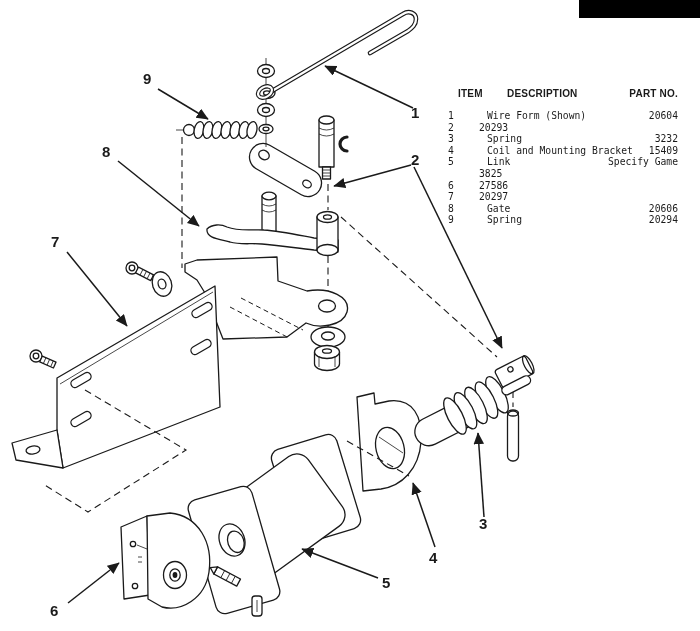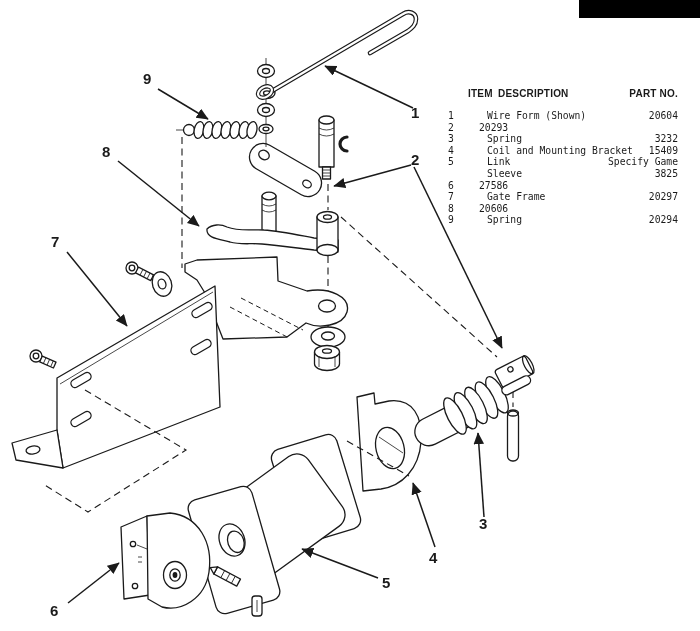--- a/index.html
+++ b/index.html
@@ -16,22 +16,22 @@
   .dash2{ fill:none; stroke:#1a1a1a; stroke-width:1; stroke-dasharray:5 3.5; }
   .arrow{ fill:none; stroke:#1a1a1a; stroke-width:1.5; marker-end:url(#ah); }
   .wireO{ fill:none; stroke:#1a1a1a; stroke-width:4.6; stroke-linecap:round; stroke-linejoin:round; }
   .wireI{ fill:none; stroke:#ffffff; stroke-width:2.3; stroke-linecap:round; stroke-linejoin:round; }
   
   .callout { position:absolute; font:600 15px "Liberation Sans", sans-serif; color:#1a1a1a; }
   
   .parts-table { position:absolute; }
   .pt-head { position:relative; height:22px; font:bold 10px "Liberation Sans", sans-serif; letter-spacing:.2px; }
   .pt-head span { position:absolute; top:0; }
-  .pt-head .h-item { left:15px;padding-left:10px; }
-  .pt-head .h-desc { left:55px; }
+  .pt-head .h-item { left:5px;padding-left:10px; }
+  .pt-head .h-desc { left:64px; }
   .pt-head .h-part { right:0;text-align:right; }
   .pt-rows { position:relative; }
   .pt-row { display:flex; height:11.6px; font:9.7px "DejaVu Sans Mono", monospace; white-space:pre; }
   .c-item { width:36px; padding-left:5px; box-sizing:border-box; }
   .c-desc { flex:1;padding-left:8px; }
   .c-part { text-align:center; }
   
   .redaction { position:absolute; background:#000000; }
 </style>
 </head>
@@ -268,23 +268,23 @@
       <span class="h-item">ITEM</span>
       <span class="h-desc">DESCRIPTION</span>
       <span class="h-part">PART NO.</span>
     </div>
     <div class="pt-rows">
       <div class="pt-row"><span class="c-item">1</span><span class="c-desc">Wire Form (Shown)</span><span class="c-part">20604</span></div>
       <div class="pt-row"><span class="c-item">2</span><span class="c-part">20293</span></div>
       <div class="pt-row"><span class="c-item">3</span><span class="c-desc">Spring</span><span class="c-part">3232</span></div>
       <div class="pt-row"><span class="c-item">4</span><span class="c-desc">Coil and Mounting Bracket</span><span class="c-part">15409</span></div>
       <div class="pt-row"><span class="c-item">5</span><span class="c-desc">Link</span><span class="c-part">Specify Game</span></div>
-      <div class="pt-row"><span class="c-item"></span><span class="c-desc">Sleeve</span><span class="c-part">3825</span></div>
+      <div class="pt-row"><span class="c-item"></span><span class="c-part">3825</span></div>
       <div class="pt-row"><span class="c-item">6</span><span class="c-part">27586</span></div>
-      <div class="pt-row"><span class="c-item">7</span><span class="c-desc">Gate Frame</span><span class="c-part">20297</span></div>
-      <div class="pt-row"><span class="c-item">8</span><span class="c-part">20606</span></div>
+      <div class="pt-row"><span class="c-item">7</span><span class="c-part">20297</span></div>
+      <div class="pt-row"><span class="c-item">8</span><span class="c-desc">Gate</span><span class="c-part">20606</span></div>
       <div class="pt-row"><span class="c-item">9</span><span class="c-desc">Spring</span><span class="c-part">20294</span></div>
     </div>
   </div>
 
   <div class="redaction" style="left:579px; top:0; width:121px; height:18px;"></div>
 
 </div>
 
 </body></html>

